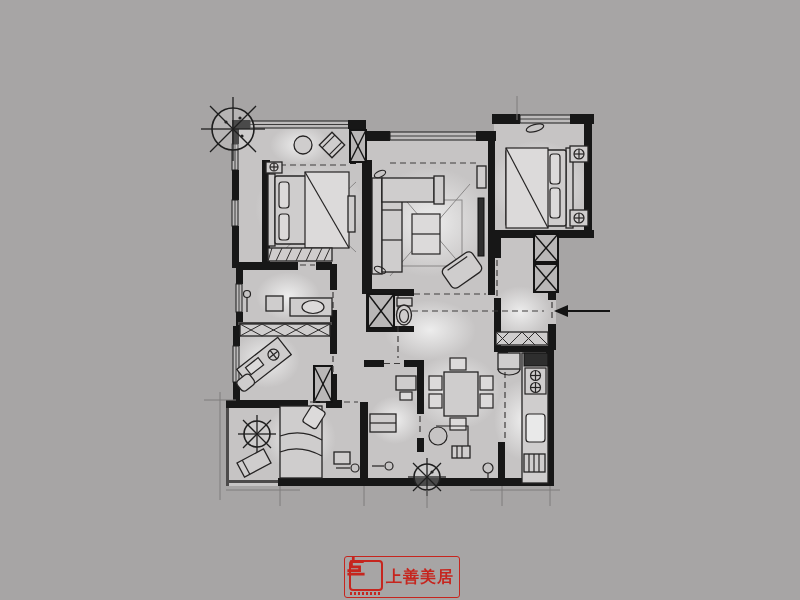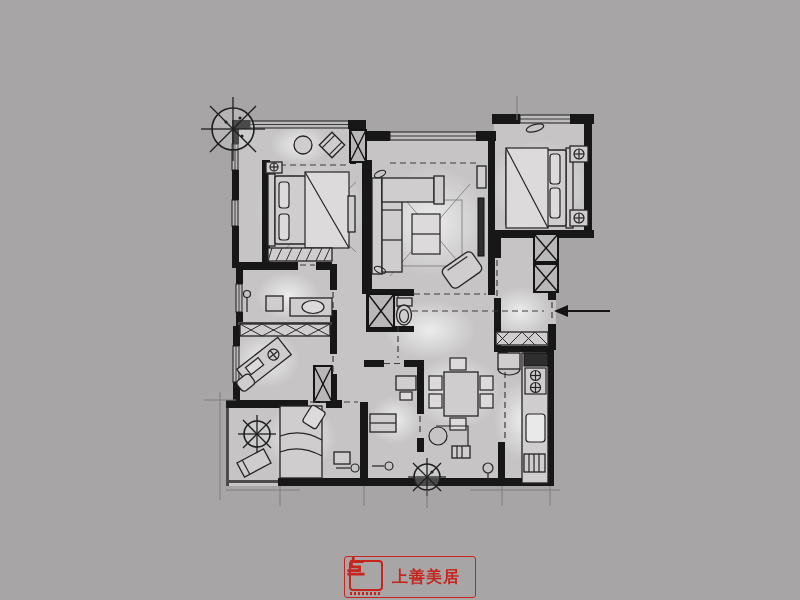--- a/index.html
+++ b/index.html
@@ -23,23 +23,23 @@
   .furl{fill:none;stroke:#262424;stroke-width:1.2;}
   .dark{fill:#2e2e2e;stroke:#111;stroke-width:1;}
   .faint{stroke:#8a8888;stroke-width:1;fill:none;}
   .ext{stroke:#7e7c7c;stroke-width:1;fill:none;}
   .tree{fill:rgba(226,226,226,0.25);stroke:#1f1f1f;stroke-width:1.6;}
   .spoke{stroke:#1f1f1f;stroke-width:1.3;}
   .arrowline{stroke:#141414;stroke-width:2;fill:none;}
   .arrowhead{fill:#141414;}
   .hatch{stroke:#2f2d2d;stroke-width:1;fill:none;}
   
-  .logo{position:absolute;left:344px;top:556px;width:132px;height:42px;
+  .logo{position:absolute;left:344px;top:556px;width:116px;height:42px;
         border:1px solid var(--accent);border-radius:3px;display:flex;
-        align-items:center;padding:2px 4px;box-sizing:border-box;gap:9px;}
+        align-items:center;padding:2px 4px;box-sizing:border-box;gap:3px;}
   .logo-mark-wrap{display:flex;flex-direction:column;align-items:center;gap:1px;}
   .logo-mark{width:30px;height:27px;border:2px solid var(--accent);
              border-radius:4px;display:flex;align-items:center;justify-content:center;}
   .tiny-marks{width:32px;height:3px;
      background:repeating-linear-gradient(90deg,var(--accent) 0 2px,transparent 2px 4px);}
   .logo-text{color:var(--accent);font-weight:bold;font-size:16px;letter-spacing:1px;
              line-height:1;white-space:nowrap;}
 </style>
 </head>
 <body>

